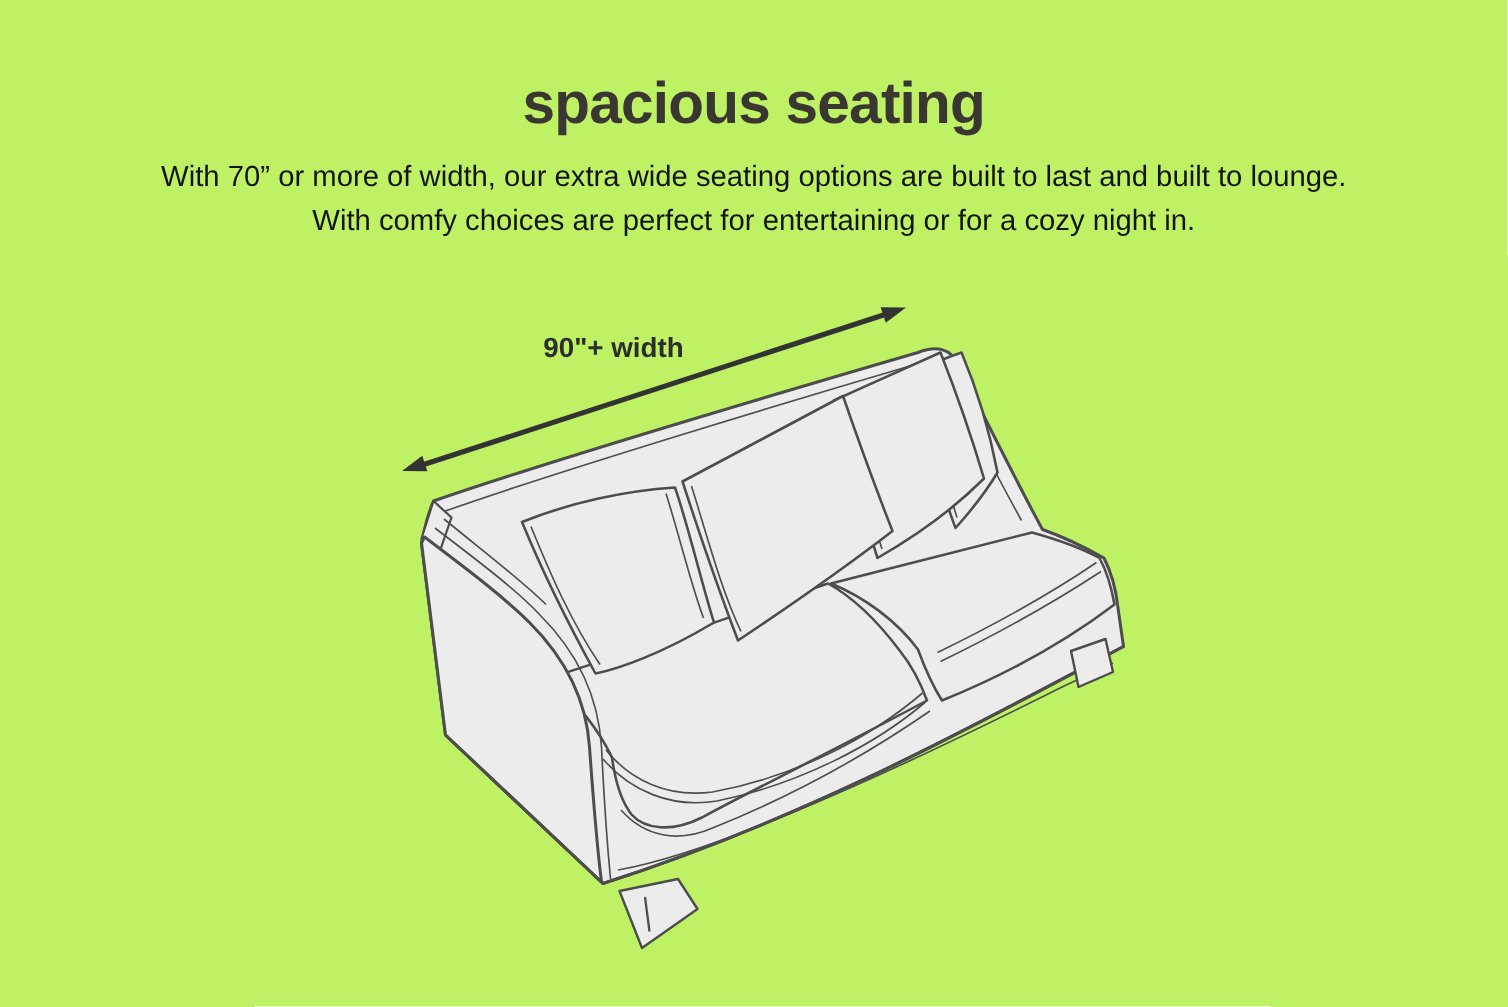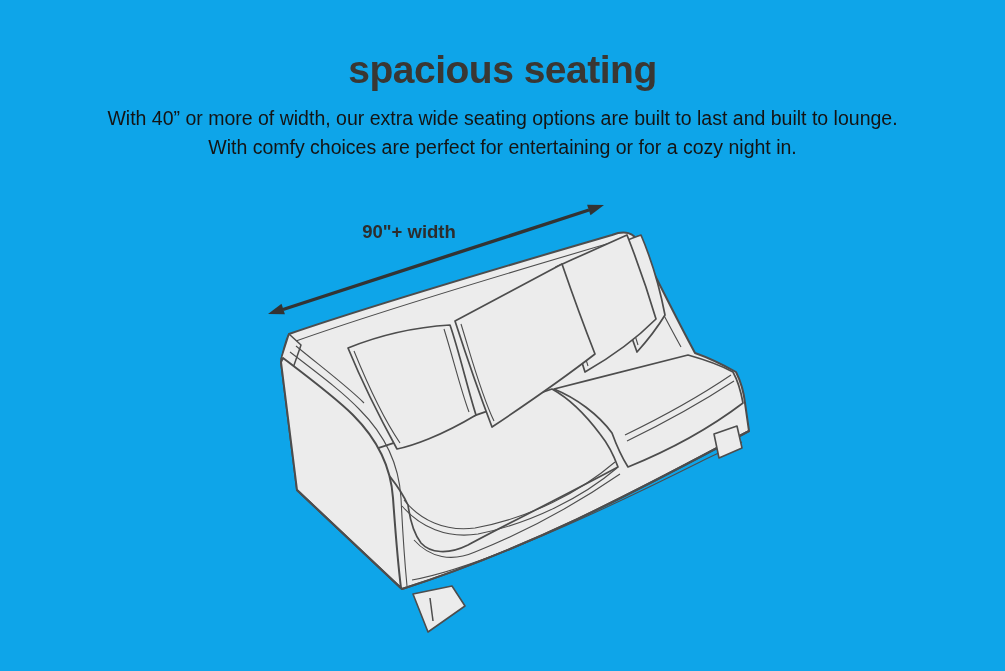--- a/index.html
+++ b/index.html
@@ -1,17 +1,17 @@
 <!DOCTYPE html>
 <html><head>
 <meta charset="utf-8">
 <style>
   html,body{margin:0;padding:0;background:#ffffff;}
   .page{
-    position:relative;width:1005px;height:671px;background:#0ea5e9;
+    position:relative;width:1005px;height:671px;background:#bef264;
     font-family:"Liberation Sans",sans-serif;overflow:hidden;
   }
   .title{
     margin:0;padding-top:50px;text-align:center;
     font-size:39px;font-weight:bold;color:#3a3733;letter-spacing:-0.5px;line-height:1.0;
   }
   .desc{
     margin-top:15px;text-align:center;font-size:19.5px;line-height:29px;color:#141414;
   }
   .desc div{white-space:nowrap;}
@@ -27,21 +27,21 @@
   .dimlabel{font-family:"Liberation Sans",sans-serif;font-size:18.5px;font-weight:bold;fill:#2d2d2d;}
 </style>
 </head>
 <body>
 
 <div class="page">
 
   <h1 class="title">spacious seating</h1>
 
   <div class="desc">
-    <div>With 40” or more of width, our extra wide seating options are built to last and built to lounge.</div>
+    <div>With 70” or more of width, our extra wide seating options are built to last and built to lounge.</div>
     <div>With comfy choices are perfect for entertaining or for a cozy night in.</div>
   </div>
 
   <svg class="diagram" viewBox="0 0 1005 671">
 
     <g>
 
       <path class="fillshape" d="M289,334
                C370,306 540,256 612,235
                C625,230 634,233 638,242

